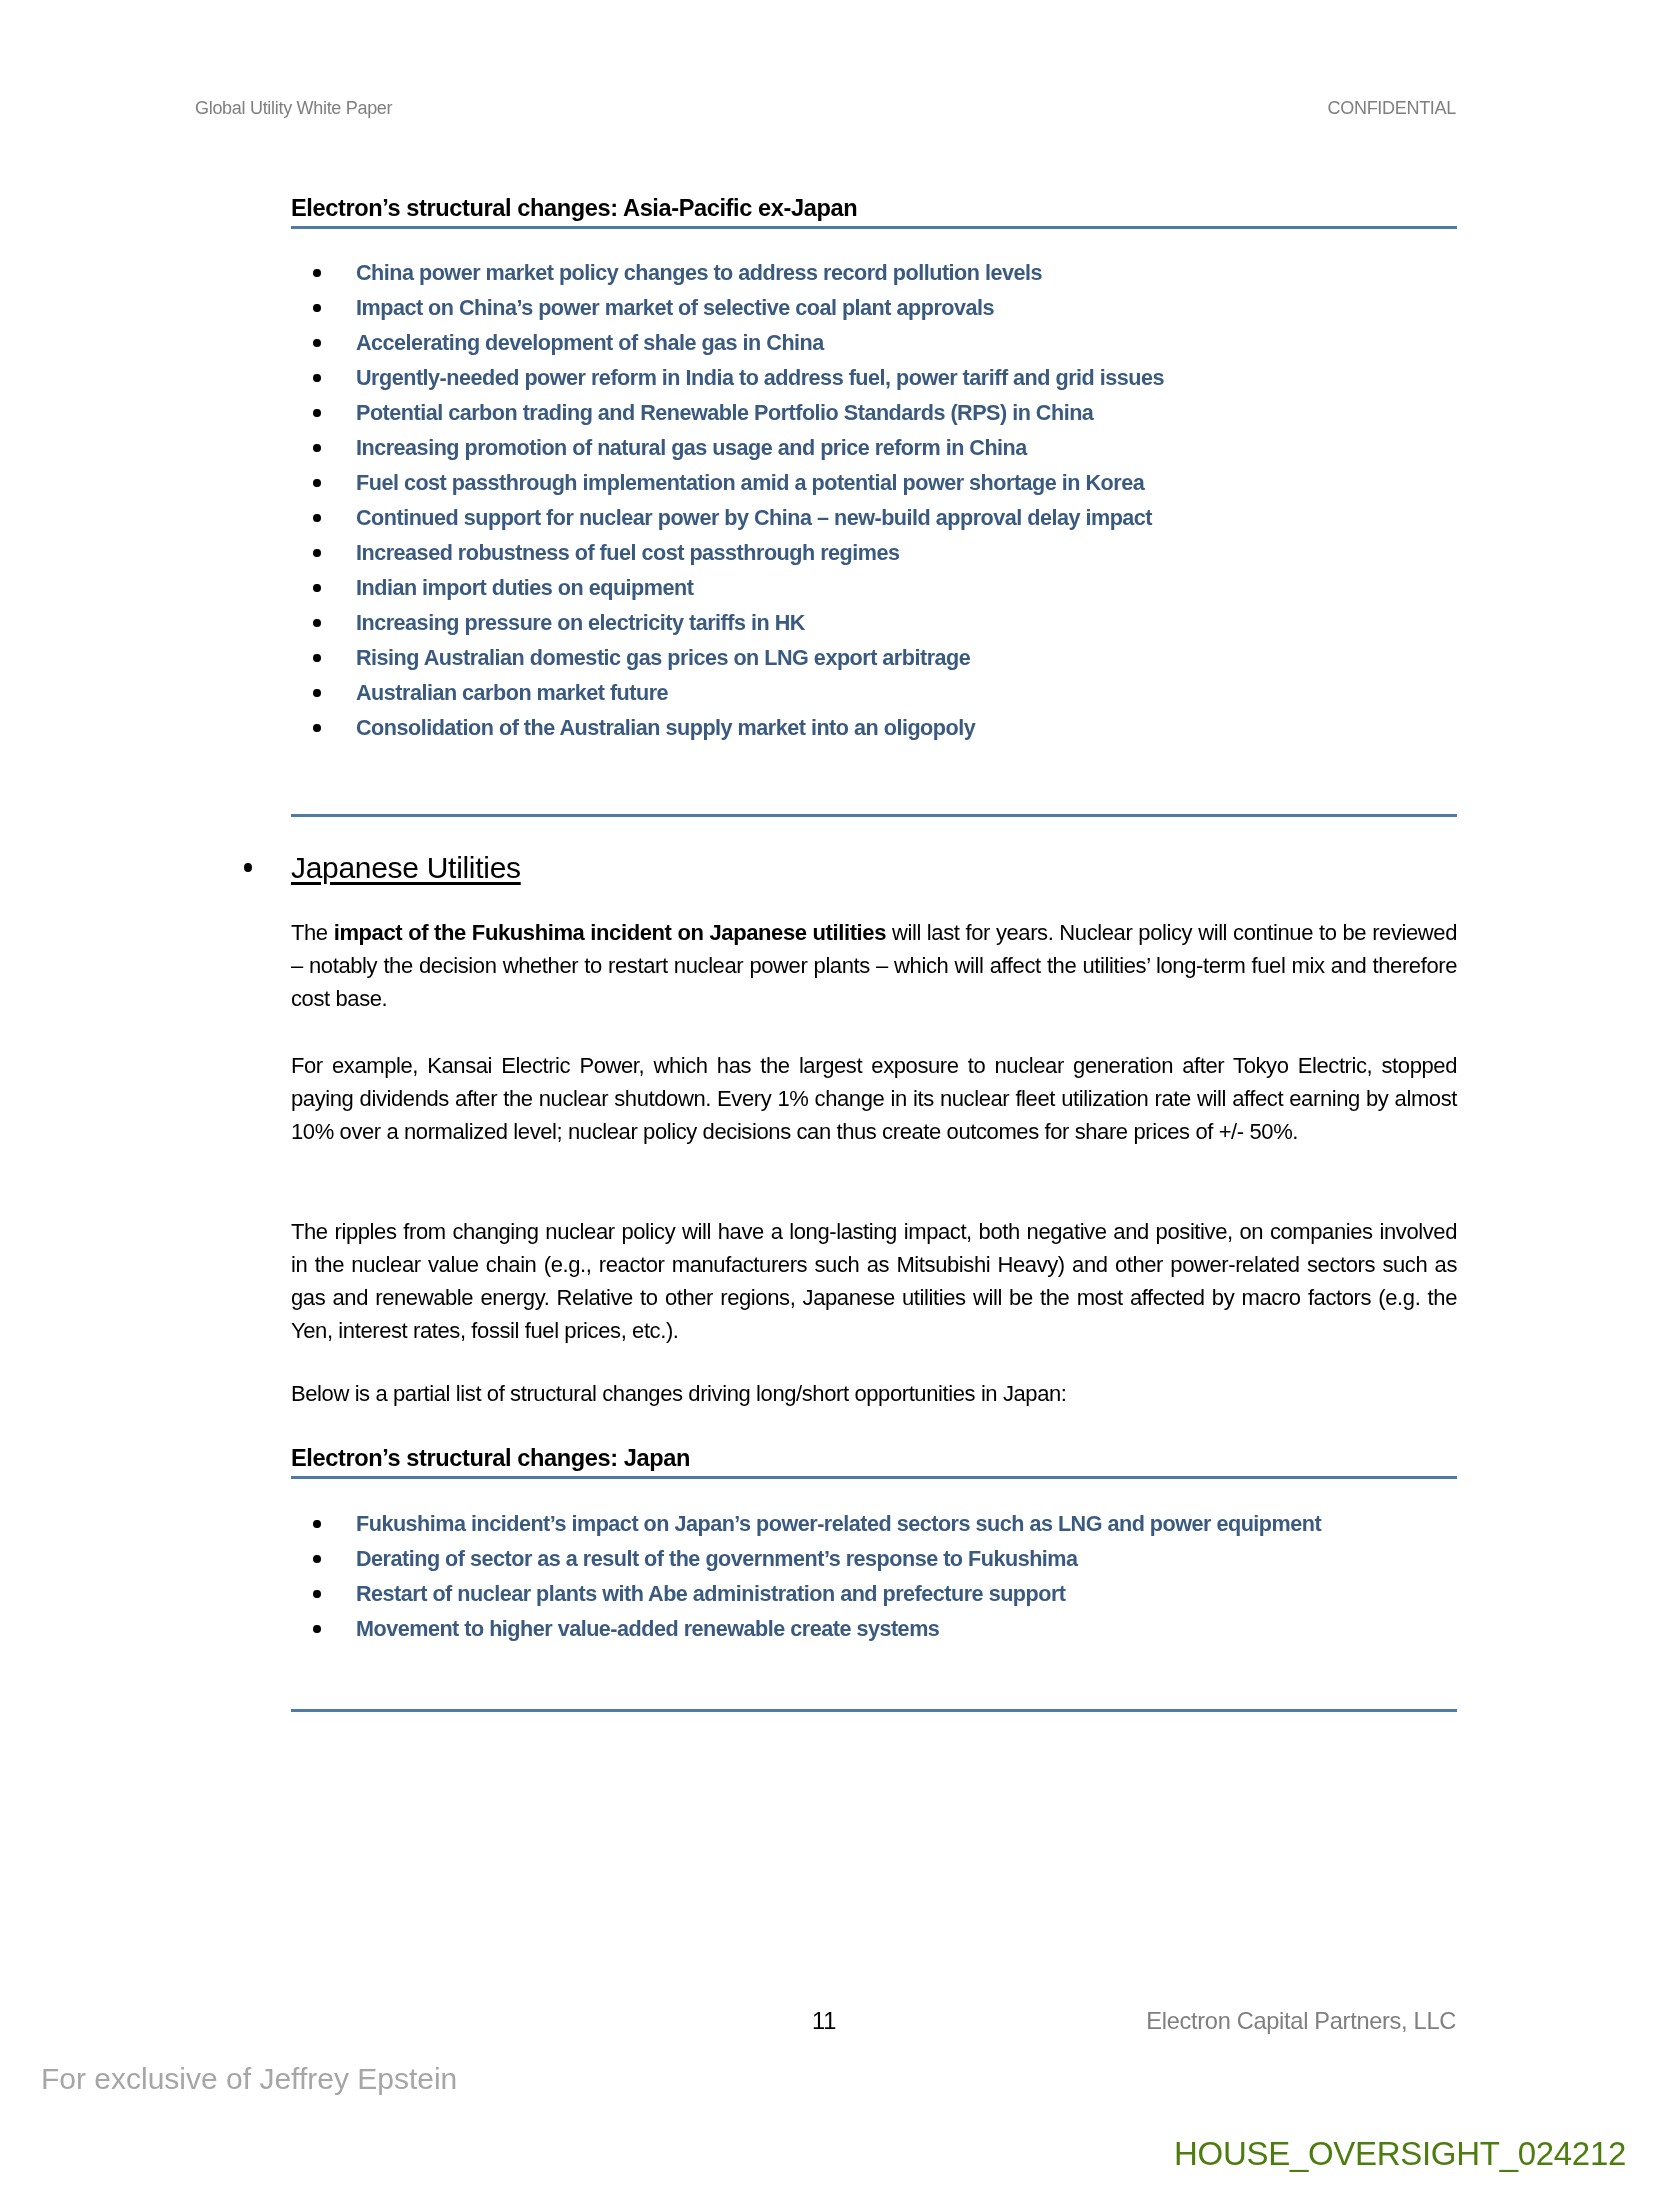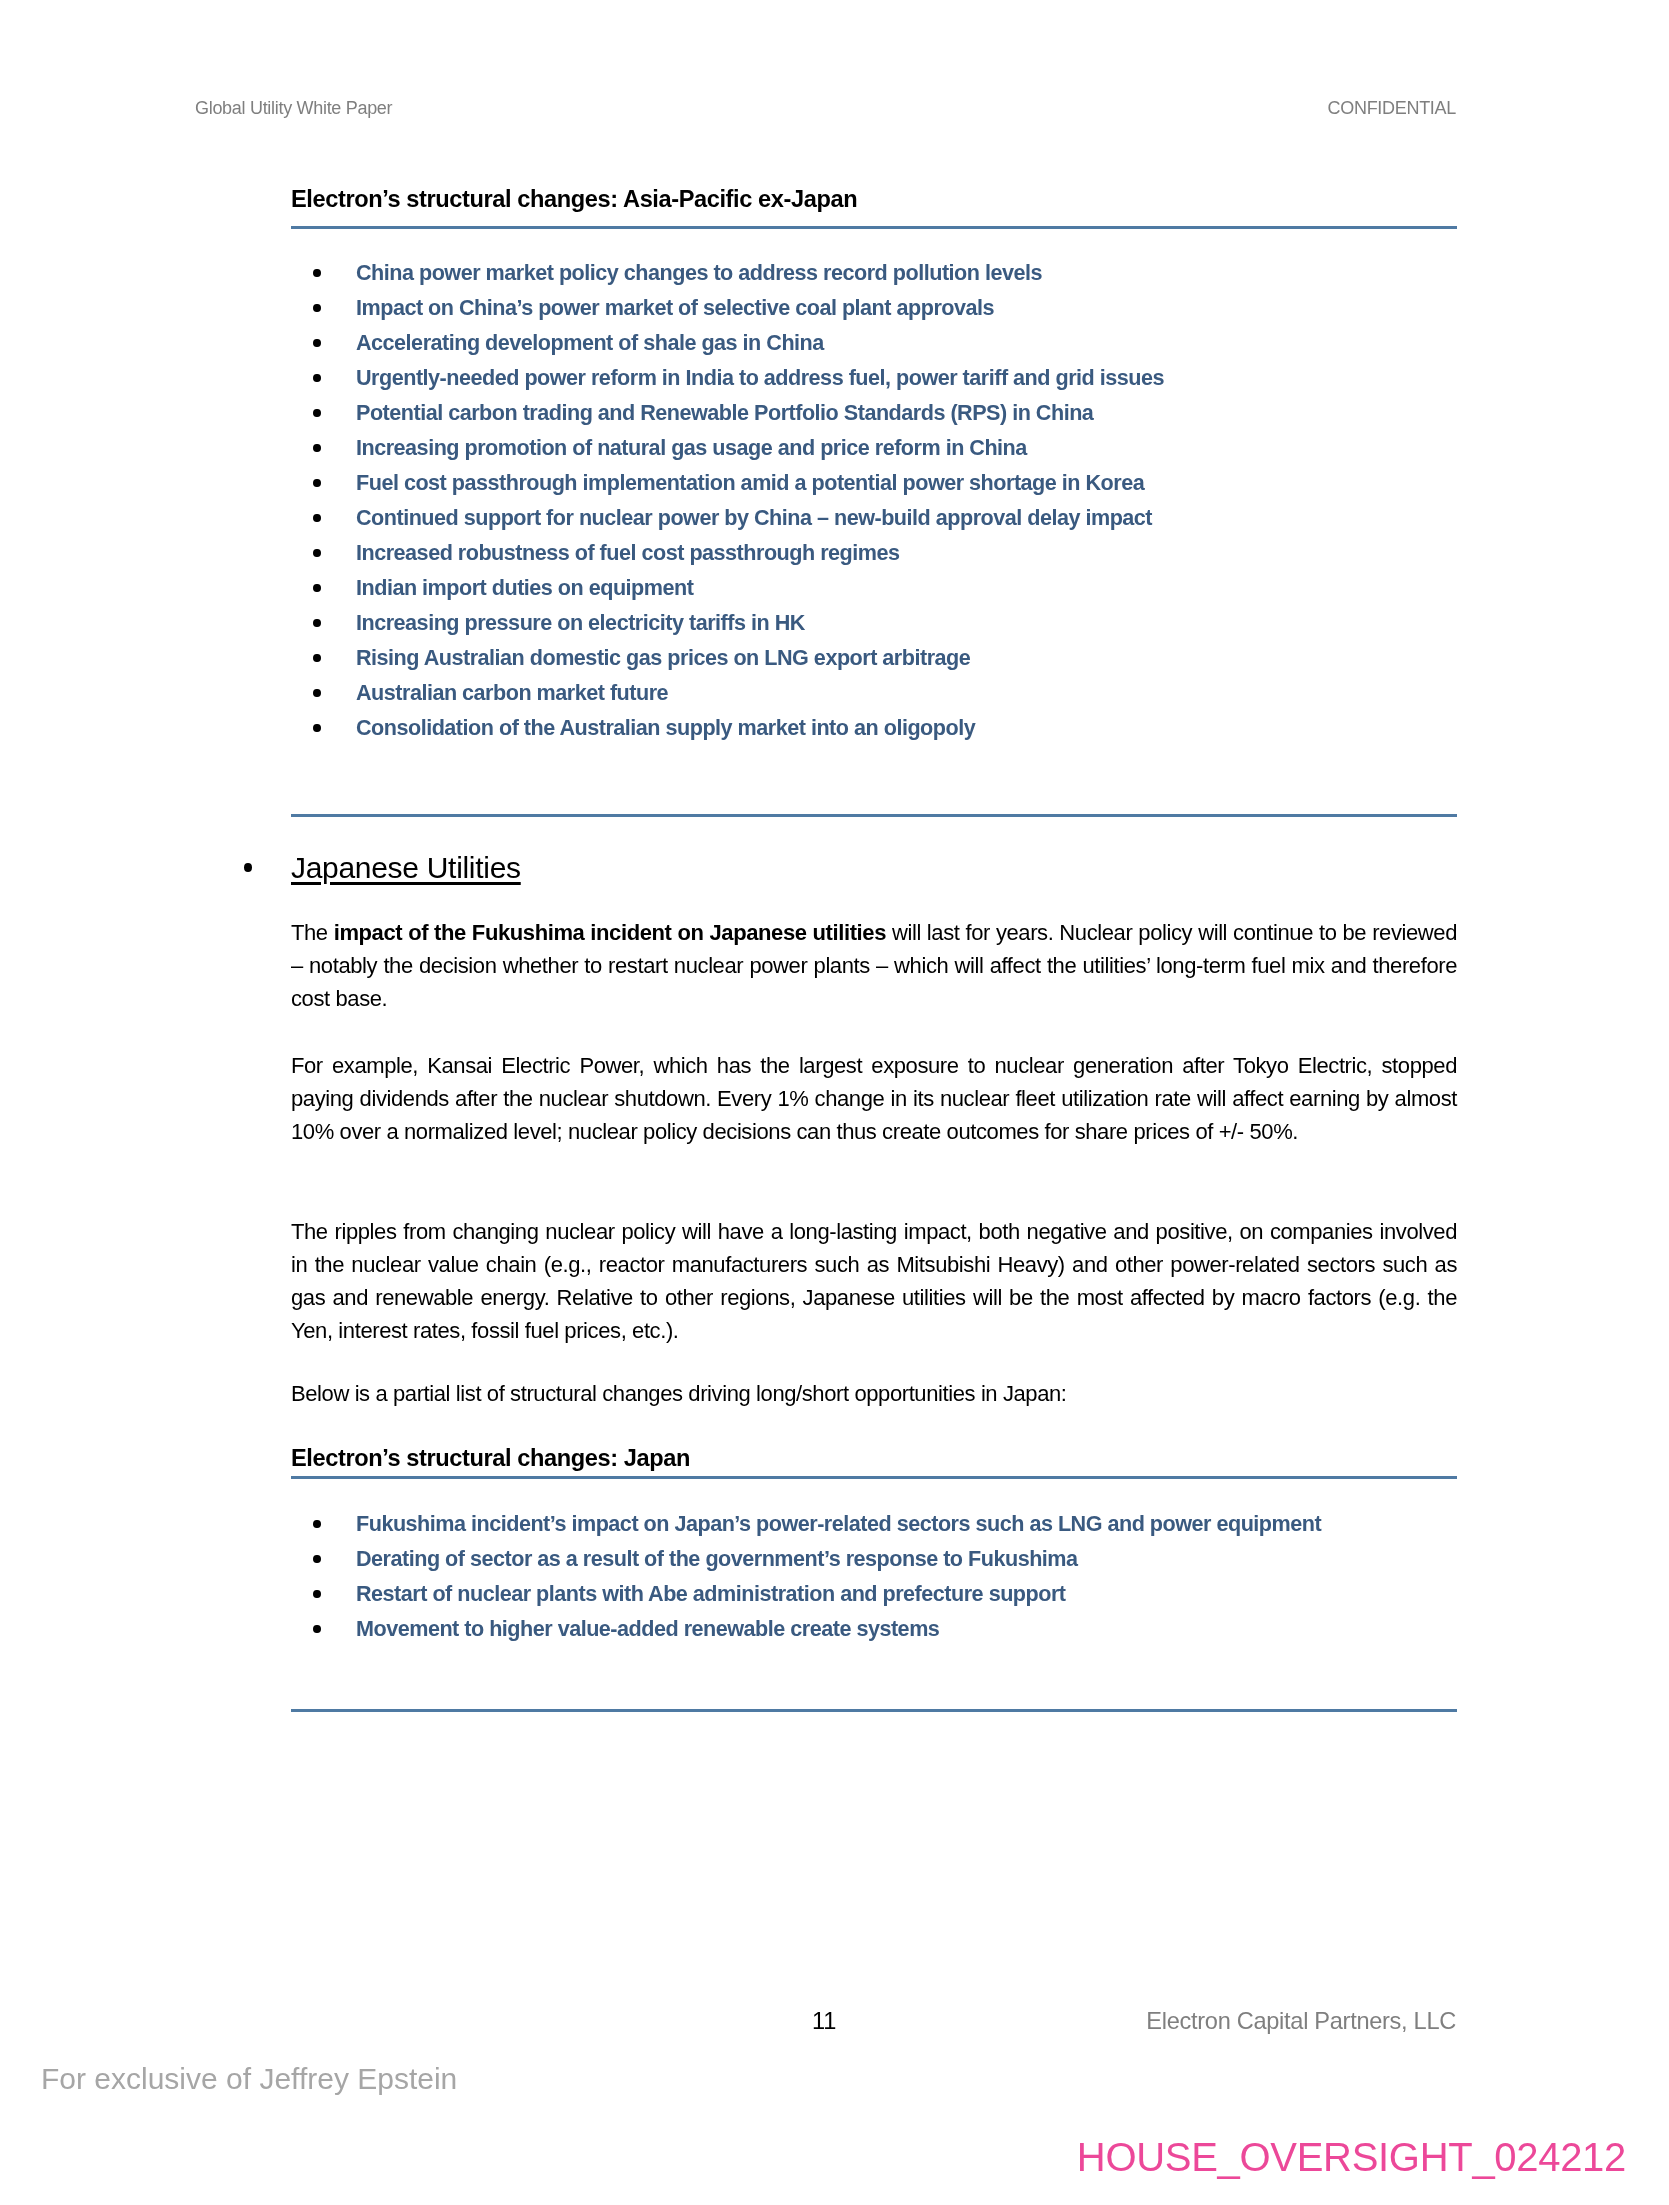--- a/index.html
+++ b/index.html
@@ -14,29 +14,29 @@
   .blist { left:291px; width:1166px; margin:0; padding:0; list-style:none; }
   .blist li { position:relative; height:35px; line-height:35px; padding-left:65px;
               font-weight:bold; font-size:21.6px; color:#3a5a80; letter-spacing:-0.5px; white-space:nowrap; }
   .blist li .dot { position:absolute; left:22px; top:13.7px; width:7.9px; height:8.5px; border-radius:50%; background:#000; }
   .jp-bullet { left:244px; top:863px; width:7.9px; height:8.5px; border-radius:50%; background:#000; }
   .jp-title { left:291px; top:851px; font-size:30px; text-decoration:underline; text-underline-offset:3.9px; letter-spacing:-0.3px; }
   .para { left:291px; width:1166px; font-size:22px; line-height:33px; text-align:justify; letter-spacing:-0.4px; }
   .footer-num { top:2008px; left:812px; font-size:23.6px; }
   .footer-right { top:2008px; right:213px; font-size:23.6px; color:#7f7f7f; letter-spacing:-0.3px; }
   .watermark { top:2062px; left:41px; font-size:30px; color:#a6a6a6; }
-  .bates { top:2135px; right:43px; font-size:40px; color:#ec4899; letter-spacing:-0.3px; }
+  .bates { top:2135px; right:43px; font-size:33px; color:#4d7c0f; letter-spacing:-0.3px; }
 </style>
 </head>
 <body>
 
 <div class="abs hdr hdr-left">Global Utility White Paper</div>
 <div class="abs hdr hdr-right">CONFIDENTIAL</div>
 
-<div class="abs section-title" style="top:186px;">Electron’s structural changes: Asia-Pacific ex-Japan</div>
+<div class="abs section-title" style="top:195px;">Electron’s structural changes: Asia-Pacific ex-Japan</div>
 <div class="abs rule" style="top:226px;"></div>
 <ul class="abs blist" style="top:255px;">
   <li><span class="dot"></span><span>China power market policy changes to address record pollution levels</span></li>
   <li><span class="dot"></span><span>Impact on China’s power market of selective coal plant approvals</span></li>
   <li><span class="dot"></span><span>Accelerating development of shale gas in China</span></li>
   <li><span class="dot"></span><span>Urgently-needed power reform in India to address fuel, power tariff and grid issues</span></li>
   <li><span class="dot"></span><span>Potential carbon trading and Renewable Portfolio Standards (RPS) in China</span></li>
   <li><span class="dot"></span><span>Increasing promotion of natural gas usage and price reform in China</span></li>
   <li><span class="dot"></span><span>Fuel cost passthrough implementation amid a potential power shortage in Korea</span></li>
   <li><span class="dot"></span><span>Continued support for nuclear power by China – new-build approval delay impact</span></li>

